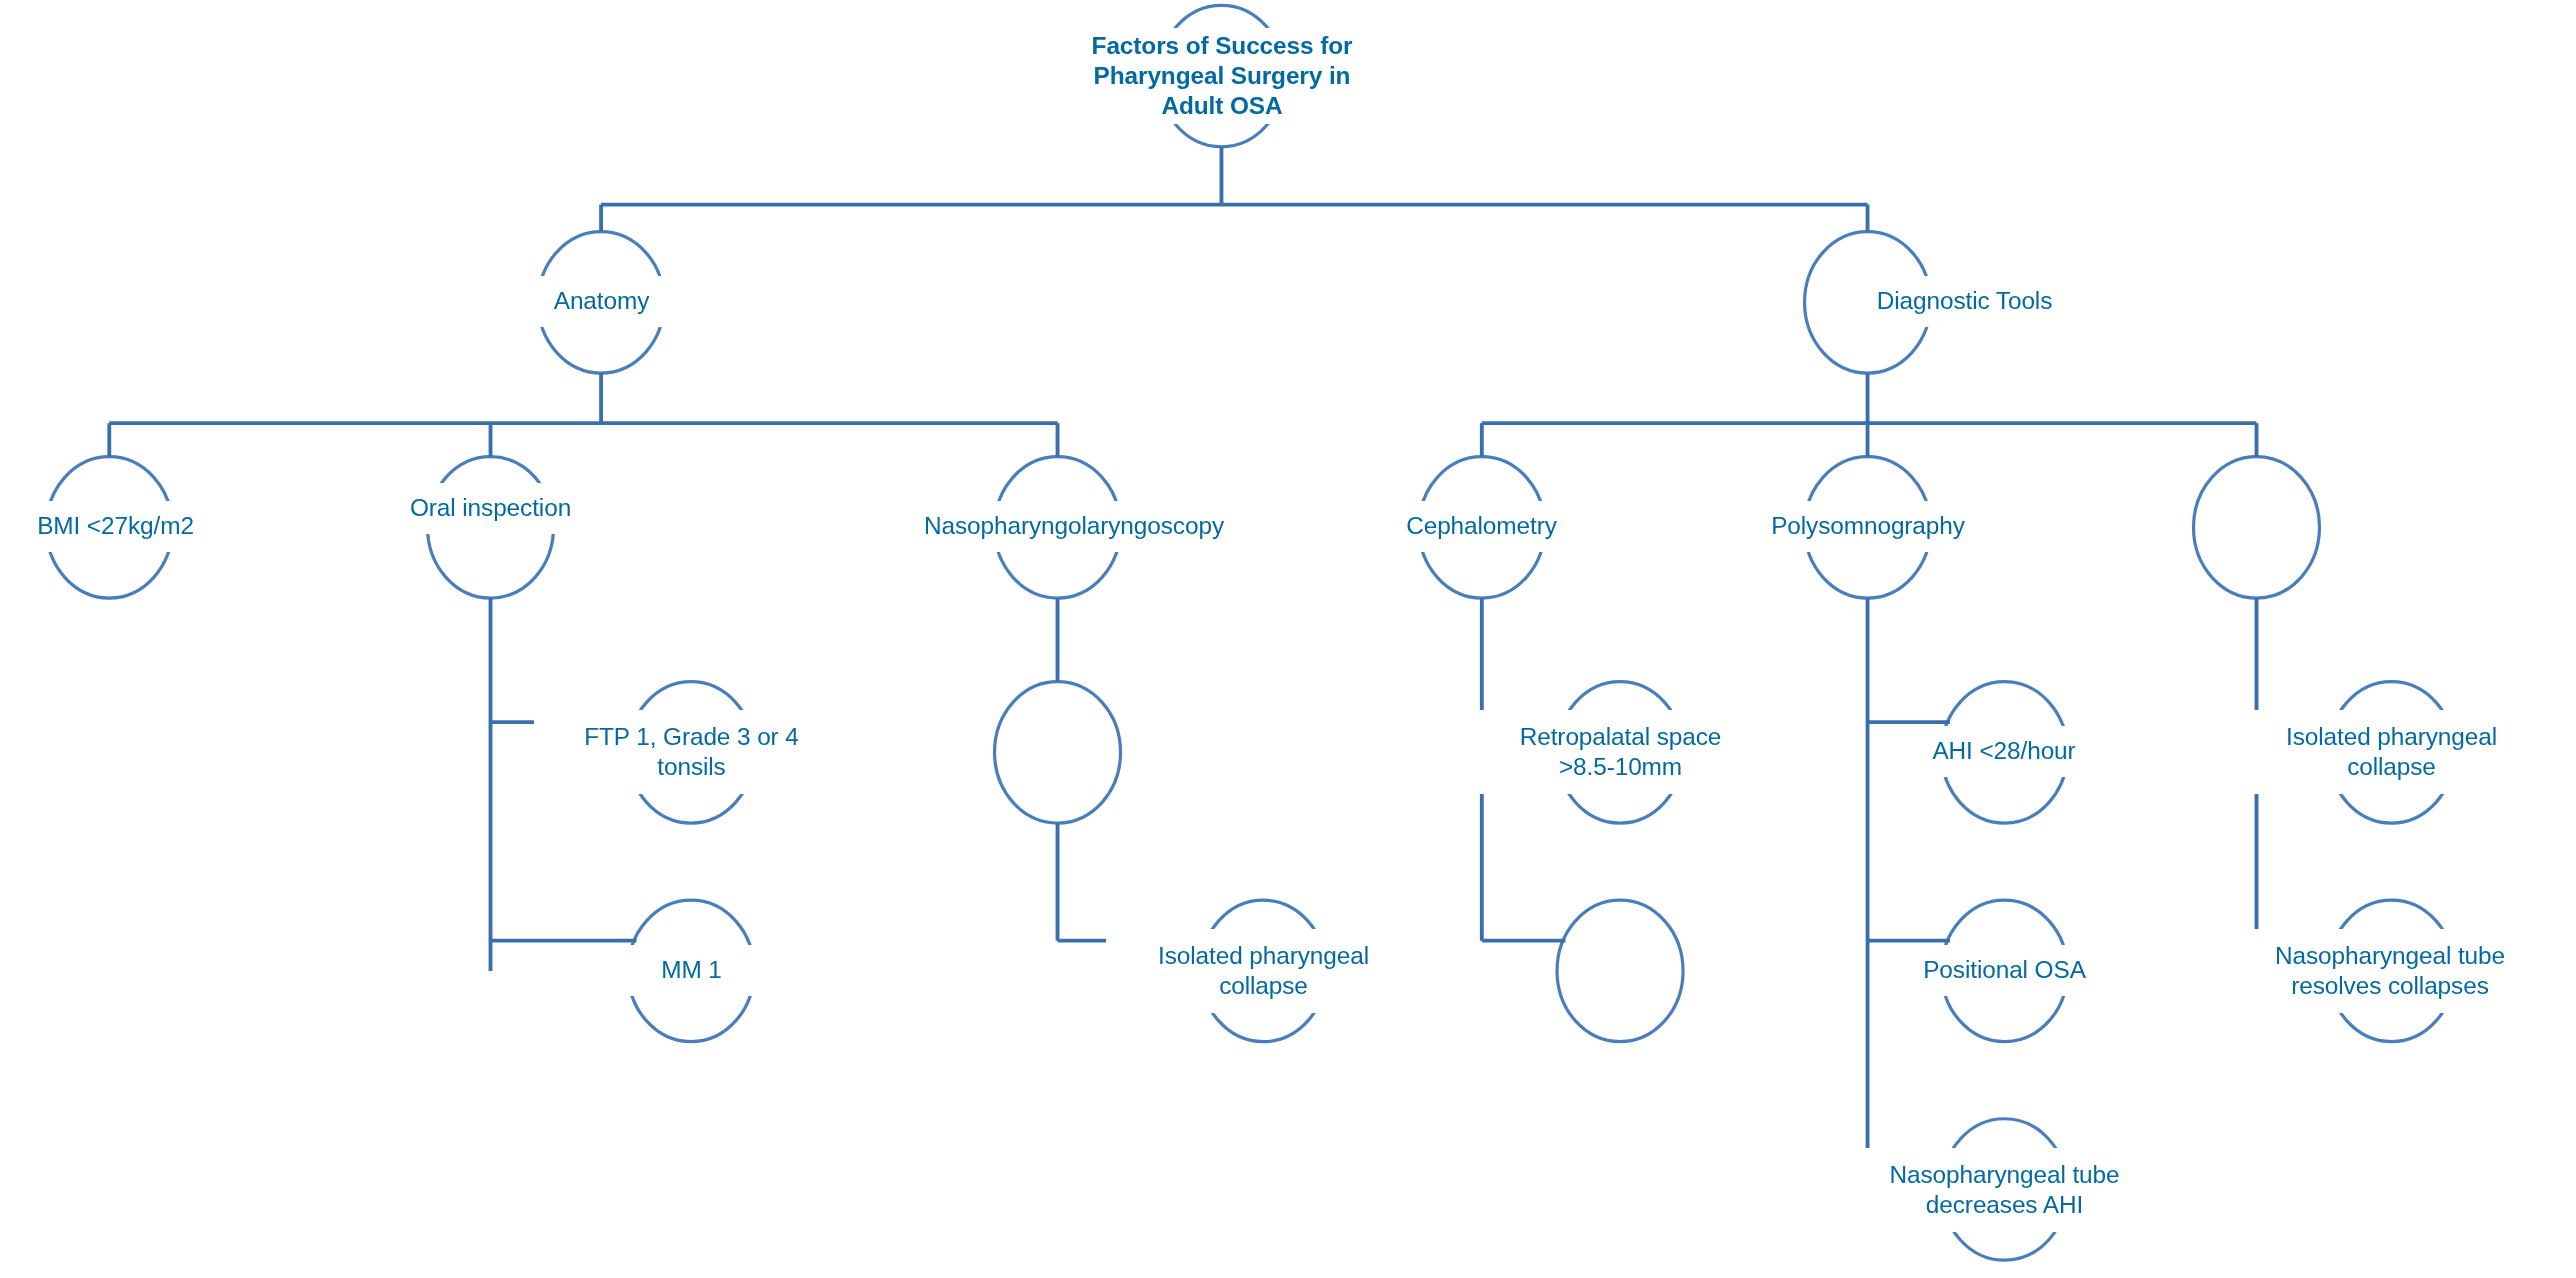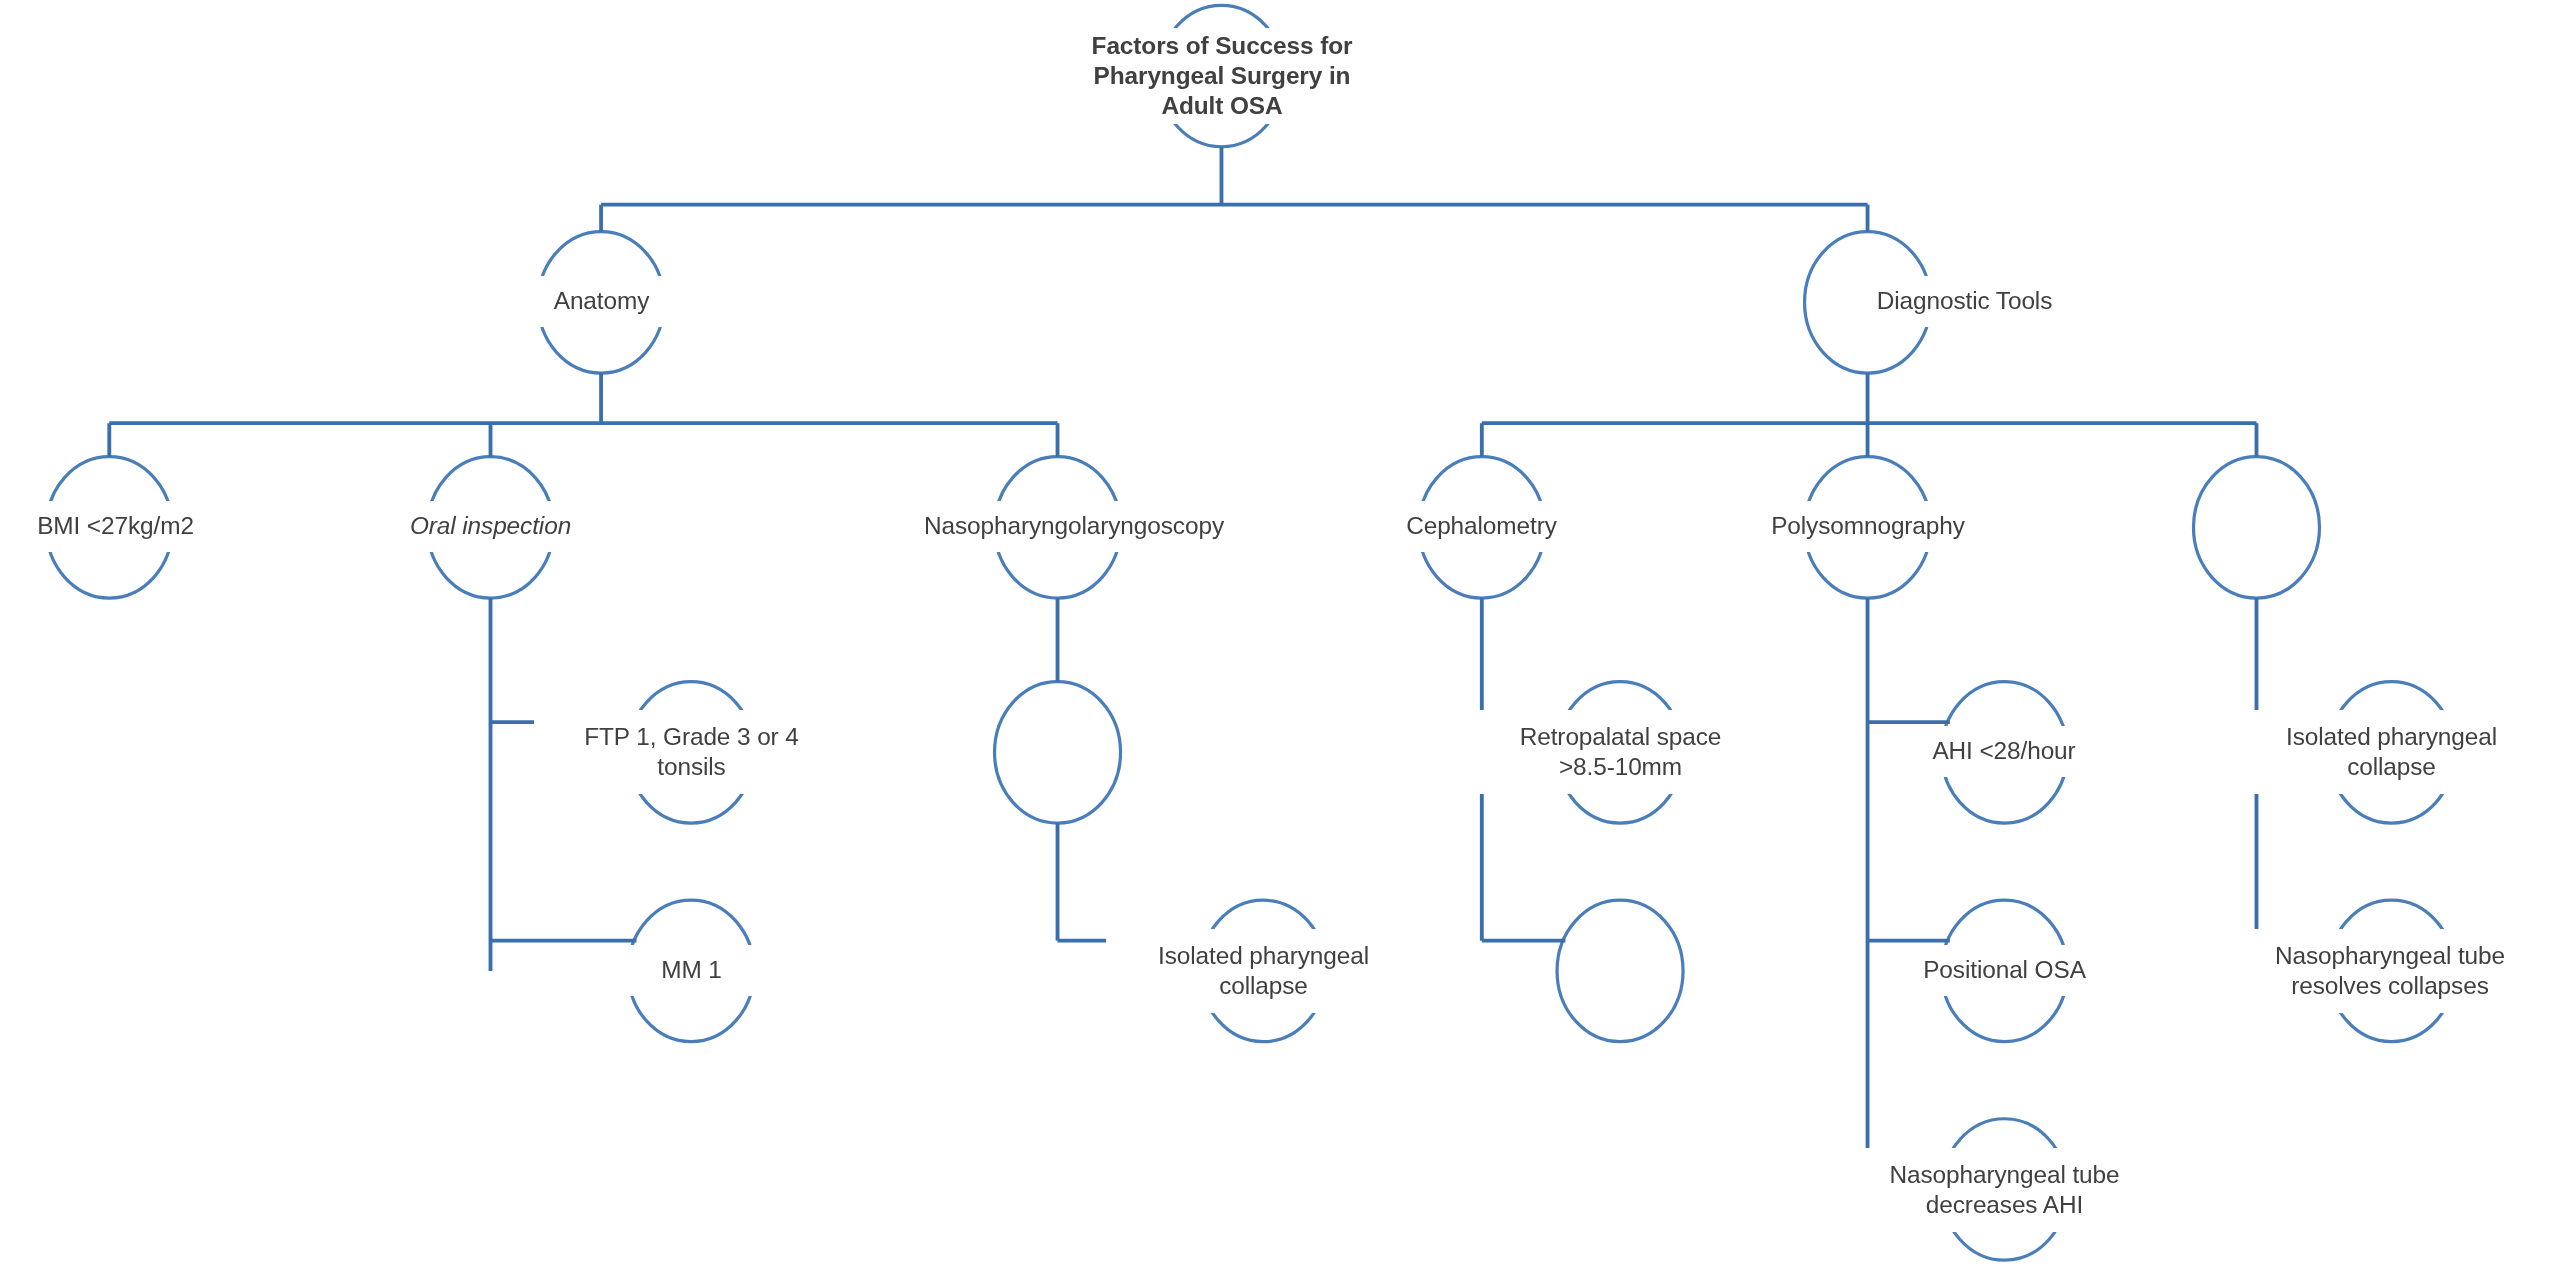--- a/index.html
+++ b/index.html
@@ -25,21 +25,21 @@
     top: 0;
     left: 0;
     width: 2576px;
     height: 1279px;
     display: block;
   }
   .node-label {
     position: absolute;
     box-sizing: border-box;
     background: #ffffff;
-    color: #404040;
+    color: #0369a1;
     font-family: "Liberation Sans", sans-serif;
     font-size: 24.4px;
     line-height: 1.24;
     text-align: center;
     display: flex;
     align-items: center;
     justify-content: center;
     letter-spacing: -0.1px;
     z-index: 5;
     white-space: pre-line;
@@ -130,21 +130,21 @@
   <div class="node-label root" style="left:1065px; top:28px;   width:314px;  height:96px;">Factors of Success for
 Pharyngeal Surgery in
 Adult OSA</div>
 
   <div class="node-label" style="left:473px;  top:276px;  width:257px;  height:51px;">Anatomy</div>
 
   <div class="node-label" style="left:1836px; top:276px;  width:257px;  height:51px;">Diagnostic Tools</div>
 
   <div class="node-label" style="left:0px;    top:501px;  width:231px;  height:51px;">BMI &lt;27kg/m2</div>
 
-  <div class="node-label" style="left:362px;  top:501px;  width:257px;  height:51px;font-style:italic;">Oral inspection</div>
+  <div class="node-label" style="left:362px;  top:483px;  width:257px;  height:51px;">Oral inspection</div>
 
   <div class="node-label" style="left:881px; top:501px;  width:386px;  height:51px;">Nasopharyngolaryngoscopy</div>
 
   <div class="node-label" style="left:1353px; top:501px;  width:257px;  height:51px;">Cephalometry</div>
 
   <div class="node-label" style="left:1720px; top:501px;  width:296px;  height:51px;">Polysomnography</div>
 
 
   <div class="node-label" style="left:534px;  top:710px; width:315px;  height:84px;">FTP 1, Grade 3 or 4
 tonsils</div>

